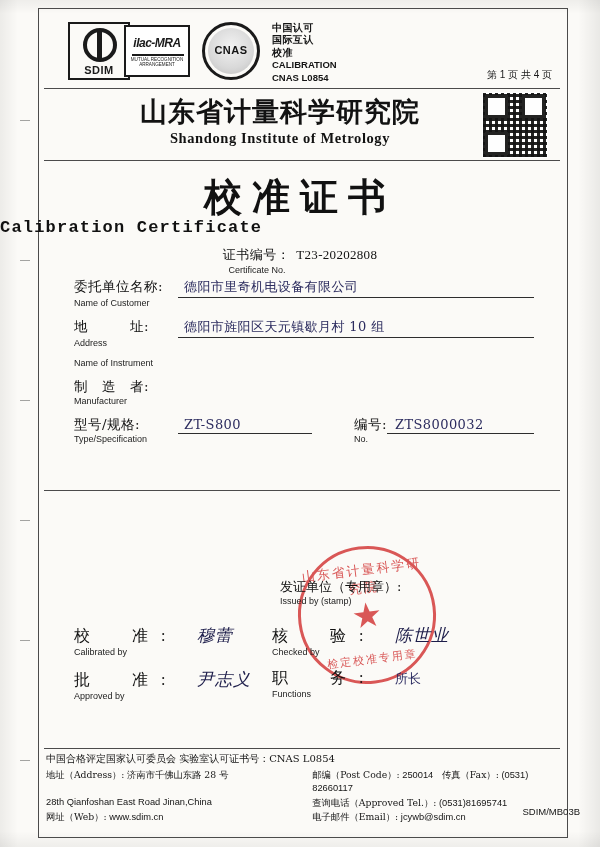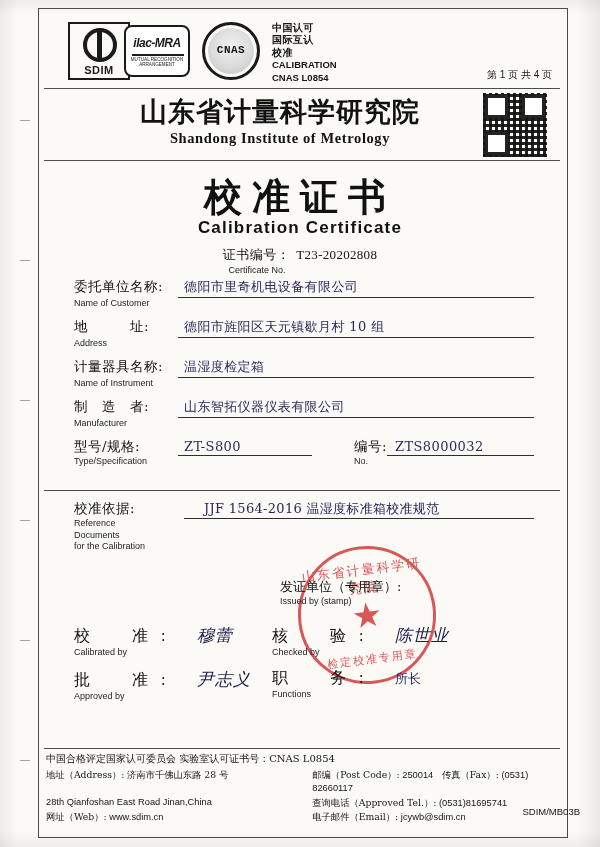--- a/index.html
+++ b/index.html
@@ -82,21 +82,21 @@
     letter-spacing: 0.5px;
     color: #1a1a1a;
   }
   .logo-ilac {
     position: absolute;
     left: 80px;
     top: 11px;
     width: 66px;
     height: 52px;
     border: 2px solid #1a1a1a;
-    border-radius: 8px;
+    border-radius: 0;
     box-sizing: border-box;
     background: #fff;
     overflow: hidden;
   }
   .logo-ilac .ilac-top {
     position: absolute;
     left: 0; top: 9px;
     width: 100%;
     text-align: center;
     font-size: 12px;
@@ -120,21 +120,20 @@
     text-align: center;
     font-size: 8px;
     color: #1a1a1a;
   }
   .logo-cnas {
     position: absolute;
     left: 158px;
     top: 8px;
     width: 58px;
     height: 58px;
-    font-family: Liberation Mono, monospace;
   }
   .logo-cnas .c-ring {
     position: absolute;
     left: 0; top: 0;
     width: 58px; height: 58px;
     border: 3px solid #1a1a1a;
     border-radius: 50%;
     box-sizing: border-box;
   }
   .logo-cnas .c-inner {
@@ -245,22 +244,22 @@
     font-family: "DejaVu Serif", serif;
     font-size: 38px;
     font-weight: bold;
     letter-spacing: 10px;
     color: #111;
   }
   .title-en {
     position: absolute;
     left: 0; top: 218px;
     width: 600px;
-    text-align: center;
-    font-family: Liberation Sans, sans-serif;
+    text-align: left;
+    font-family: Liberation Mono, monospace;
     font-size: 17px;
     font-weight: bold;
     letter-spacing: 1.2px;
     color: #111;
   }
   
   .certno {
     position: absolute;
     left: 0; top: 246px;
     width: 600px;
@@ -610,59 +609,46 @@
 
     <div class="field">
       <div class="row-flex">
         <span class="f-label-cn lab-w1">地　　　址:</span>
         <span class="underline f-value">德阳市旌阳区天元镇歇月村 10 组</span>
       </div>
       <div class="f-label-en">Address</div>
     </div>
 
     <div class="field">
-      <div class="row-flex">
-        <span class="f-label-cn lab-w1">计量器具名称:</span>
-        <span class="underline f-value">温湿度检定箱</span>
-      </div>
       <div class="f-label-en">Name of Instrument</div>
     </div>
 
     <div class="field">
       <div class="row-flex">
         <span class="f-label-cn lab-w1">制　造　者:</span>
-        <span class="underline f-value">山东智拓仪器仪表有限公司</span>
       </div>
       <div class="f-label-en">Manufacturer</div>
     </div>
 
     <div class="field">
       <div class="row-flex">
         <span class="f-label-cn lab-w1">型号/规格:</span>
         <span class="underline f-value" style="max-width:128px">ZT-S800</span>
         <span class="f-label-cn" style="margin-left:42px;">编号:</span>
         <span class="underline f-value" style="padding-left:8px">ZTS8000032</span>
       </div>
       <div class="row-flex">
         <span class="f-label-en" style="width:104px;display:inline-block">Type/Specification</span>
         <span class="f-label-en" style="margin-left:176px">No.</span>
       </div>
     </div>
   </div>
 
   <div class="rule" style="top:490px"></div>
 
-  <div class="refblock">
-    <div class="ref-cn">校准依据:</div>
-    <div class="ref-en">Reference</div>
-    <div class="ref-en">Documents</div>
-    <div class="ref-en">for the Calibration</div>
-    <div class="ref-underline"></div>
-    <div class="ref-val" style="position:absolute;left:130px;top:0px;">JJF 1564-2016 温湿度标准箱校准规范</div>
-  </div>
 
   <div class="stamp">
     <div class="arc-top">山东省计量科学研究院</div>
     <div class="star">★</div>
     <div class="arc-bot">检定校准专用章</div>
   </div>
 
   <div class="issue">
     <div class="cn">发证单位（专用章）:</div>
     <div class="en">Issued by (stamp)</div>

